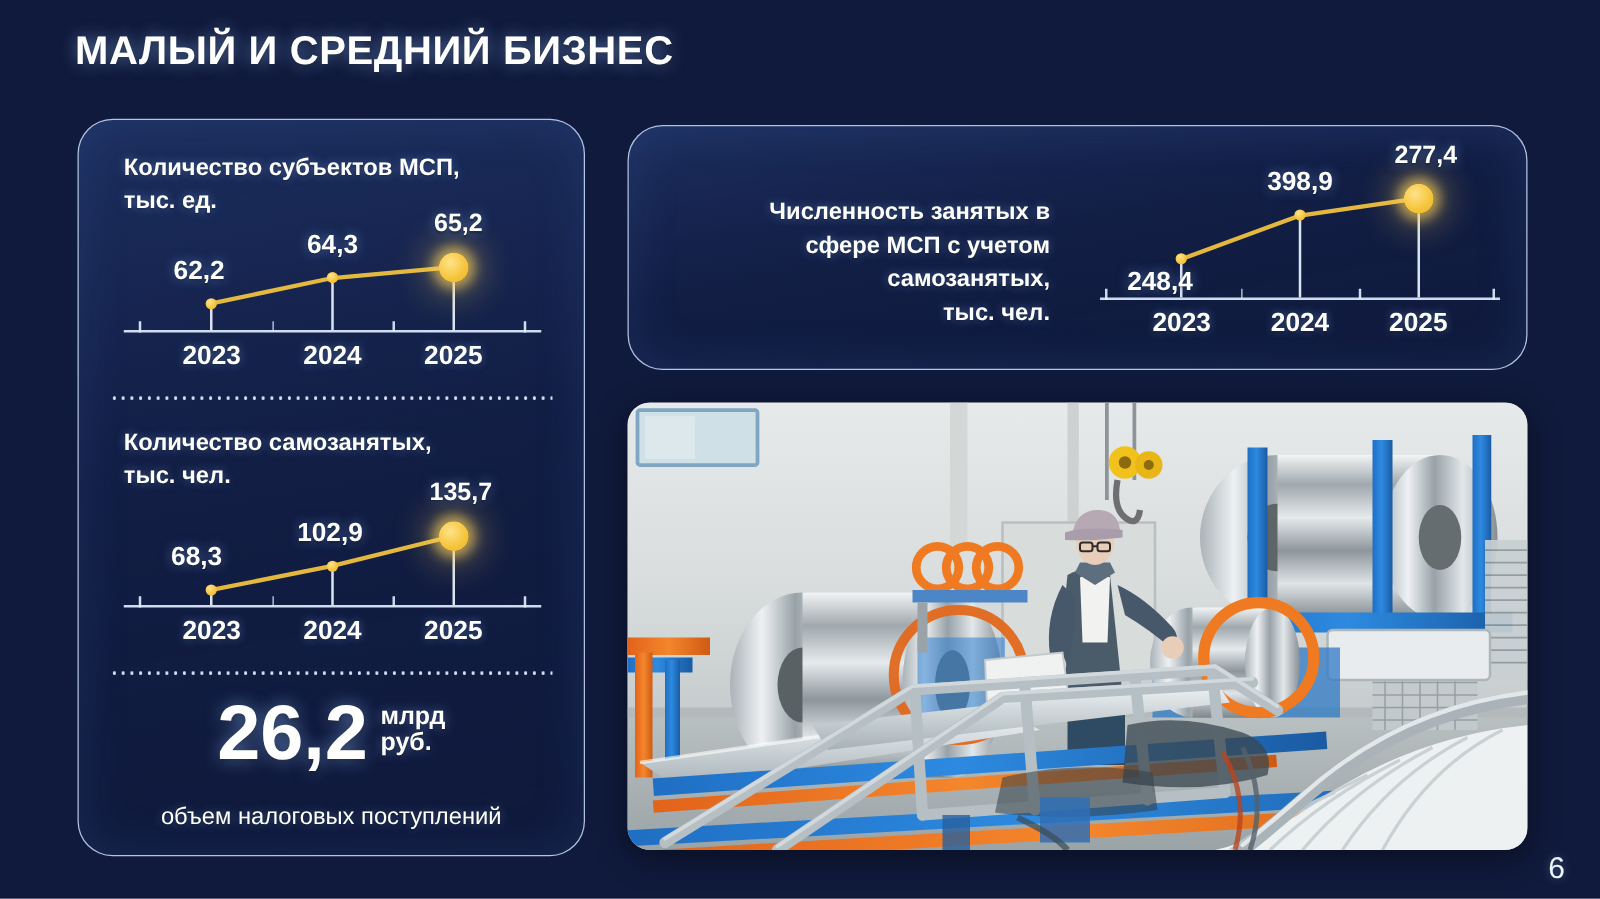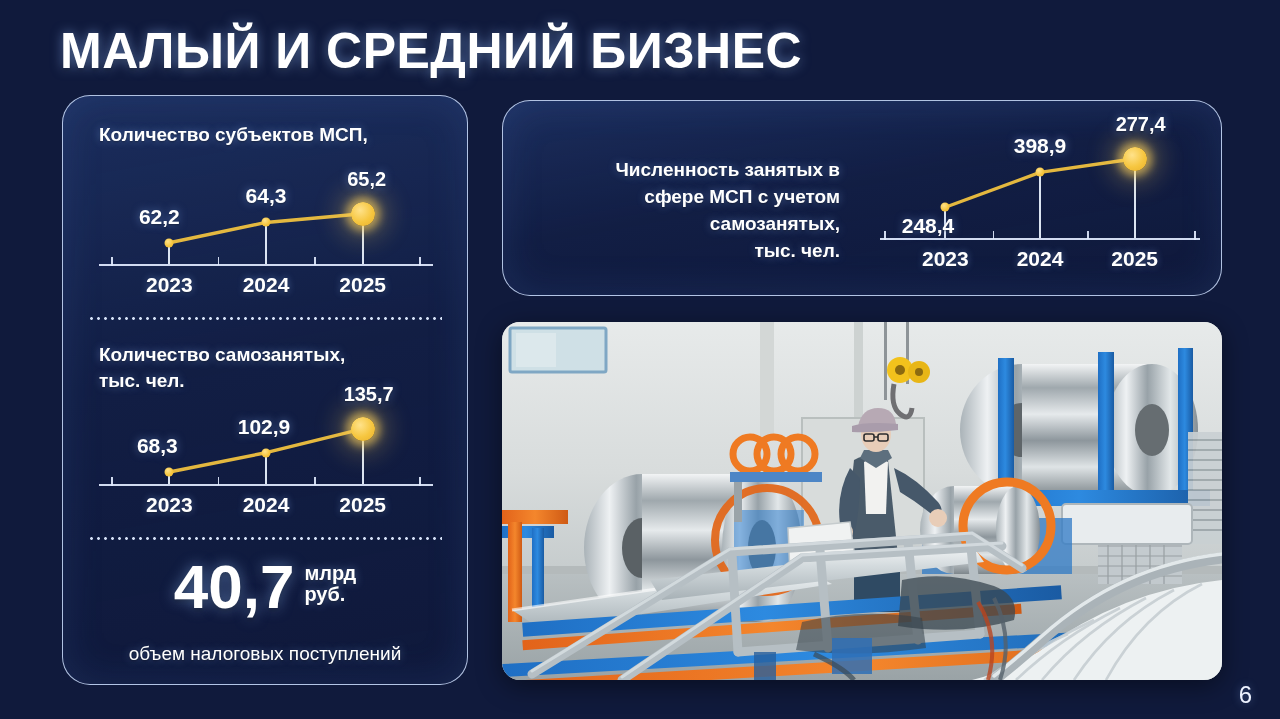--- a/index.html
+++ b/index.html
@@ -16,21 +16,21 @@
       radial-gradient(ellipse 900px 500px at 22% 8%, rgba(45,83,152,0.55) 0%, rgba(45,83,152,0.0) 62%),
       radial-gradient(ellipse 700px 420px at 85% 4%, rgba(40,76,145,0.45) 0%, rgba(40,76,145,0.0) 60%),
       linear-gradient(175deg, #26417c 0%, #1d3468 16%, #16275247 0%, #152category 0%),
       linear-gradient(180deg, #2a4584 0%, #1e356b 20%, #16264f 48%, #101a3c 74%, #0c1330 100%);
     background-color: #101a3c;
   }
   
   #title {
     position: absolute;
     left: 60px; top: 22px;
-    font-size: 50px;
+    font-size: 32px;
     font-weight: 700;
     letter-spacing: 0.5px;
     color: #ffffff;
     text-shadow: 0 0 12px rgba(150,190,255,0.55), 0 2px 4px rgba(0,0,0,0.45);
     white-space: nowrap;
   }
   
   .card {
     position: absolute;
     border: 1.6px solid rgba(207,224,255,0.85);
@@ -169,20 +169,21 @@
 
 <div id="slide">
 
   <div id="title">МАЛЫЙ И СРЕДНИЙ БИЗНЕС</div>
 
   <div class="card" id="card-left">
 
     <div class="chart-block" id="chart1" style="left:36px; top:26px; width:334px; height:180px;">
       <div class="chart-title">
         <div>Количество субъектов МСП,</div>
+        <div>тыс. ед.</div>
       </div>
       <div class="chart-area" id="area1" style="position:absolute; left:0; top:62px; width:334px; height:118px;">
           <div class="axis-line" style="top: 80px;"></div>
           <div class="axis-cap" style="left: 12px; top: 73px; height: 9px;"></div>
           <div class="axis-cap" style="left: 320.4px; top: 73px; height: 9px;"></div>
           <div class="tick" style="left: 118.667px; top: 73px;"></div>
           <div class="tick" style="left: 215.333px; top: 73px;"></div>
           <div class="stem" style="left: 69.4333px; top: 58.7333px; height: 21.2667px;"></div>
           <div class="stem" style="left: 166.1px; top: 38.4333px; height: 41.5667px;"></div>
           <div class="stem" style="left: 262.767px; top: 29.7333px; height: 50.2667px;"></div>
@@ -229,21 +230,21 @@
           <div class="dot big" style="left: 263.667px; top: 24.7835px;"></div>
           <div class="val big" style="left: 269.667px; top: -21.2165px;">135,7</div>
           <div class="xlabel" style="left: 263.667px; top: 89px;">2025</div>
         </div>
     </div>
 
     <div class="sep" id="sep2"></div>
 
     <div id="stat-wrap">
       <div id="stat-row">
-        <div id="stat-number">40,7</div>
+        <div id="stat-number">26,2</div>
         <div id="stat-unit">
           <div>млрд</div>
           <div>руб.</div>
         </div>
       </div>
       <div id="stat-caption">объем налоговых поступлений</div>
     </div>
   </div>
 
   <div class="card" id="card-right"></div>

